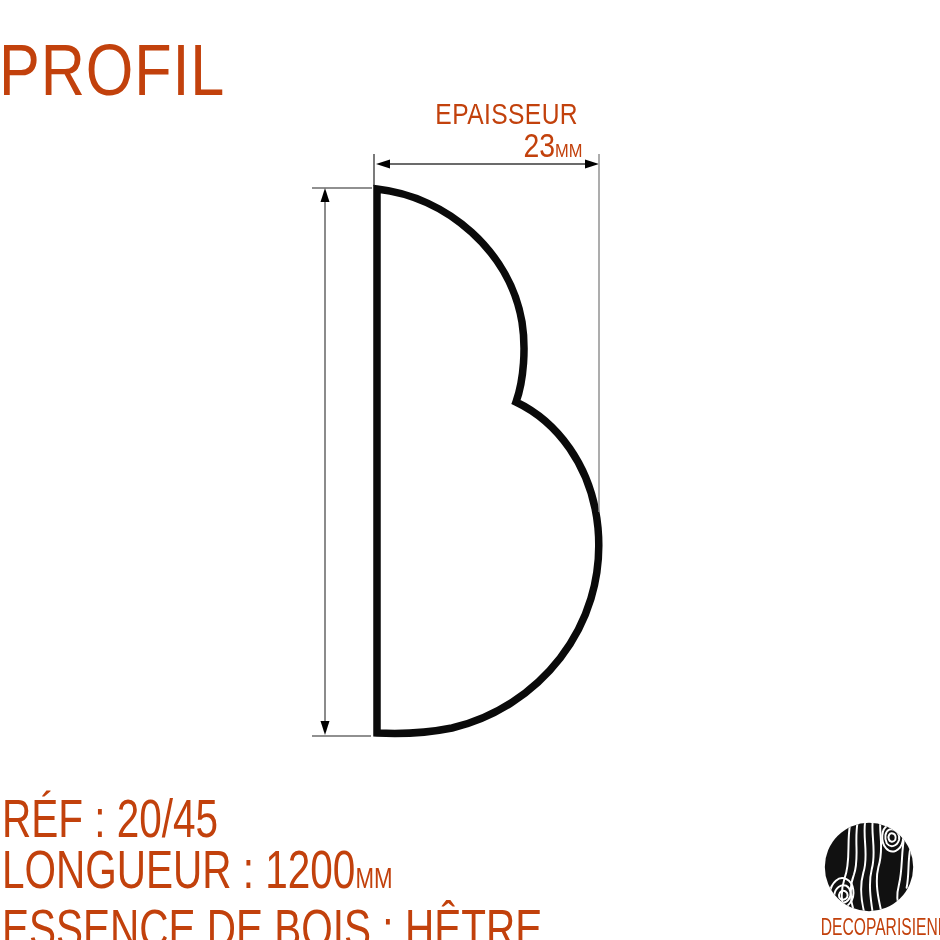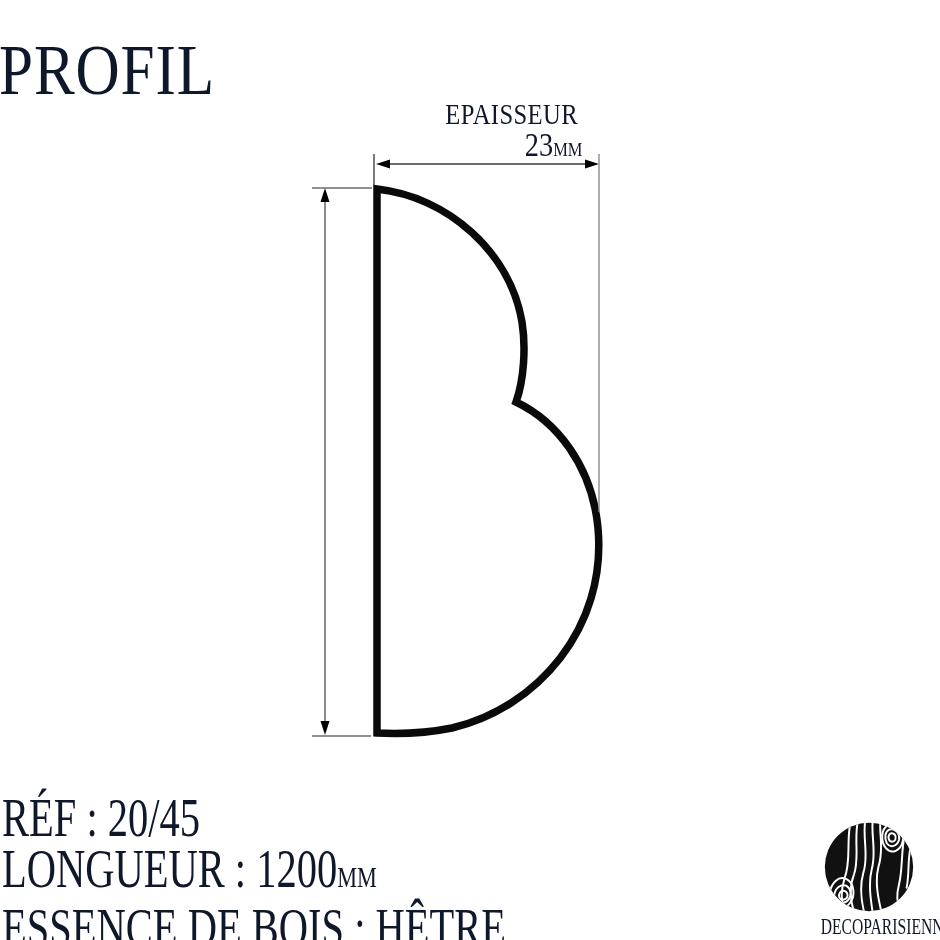--- a/index.html
+++ b/index.html
@@ -1,22 +1,22 @@
 <!DOCTYPE html>
 <html><head>
 <meta charset="utf-8">
 <style>
   html,body{margin:0;padding:0;background:#ffffff;}
   #page{
     position:relative;
     width:940px;height:940px;
     background:#ffffff;
     overflow:hidden;
-    font-family:Liberation Serif, serif;
-    color:#0f172a;
+    font-family:Liberation Sans, sans-serif;
+    color:#c2410c;
   }
   
   .page-title{
     position:absolute;left:-1px;top:-14px;
     font-size:72px;line-height:72px;font-weight:400;
     letter-spacing:1px;white-space:nowrap;
     transform:scaleX(0.85);transform-origin:left top;
   }
   
   .drawing-svg{position:absolute;left:0;top:0;}

